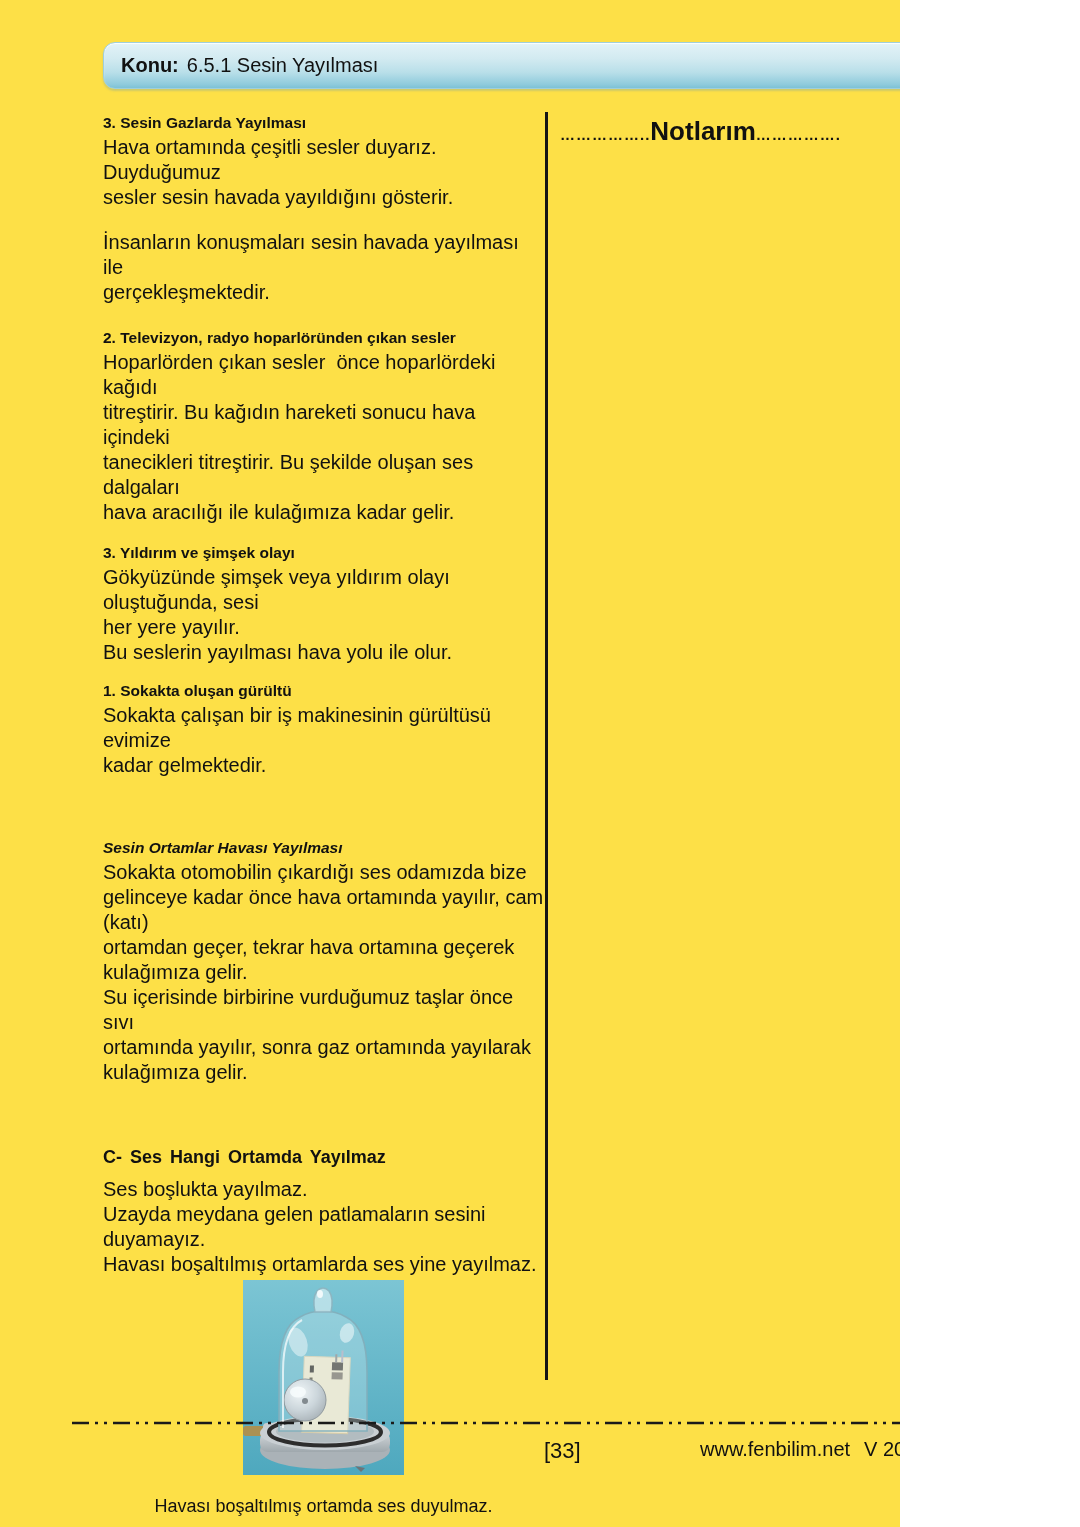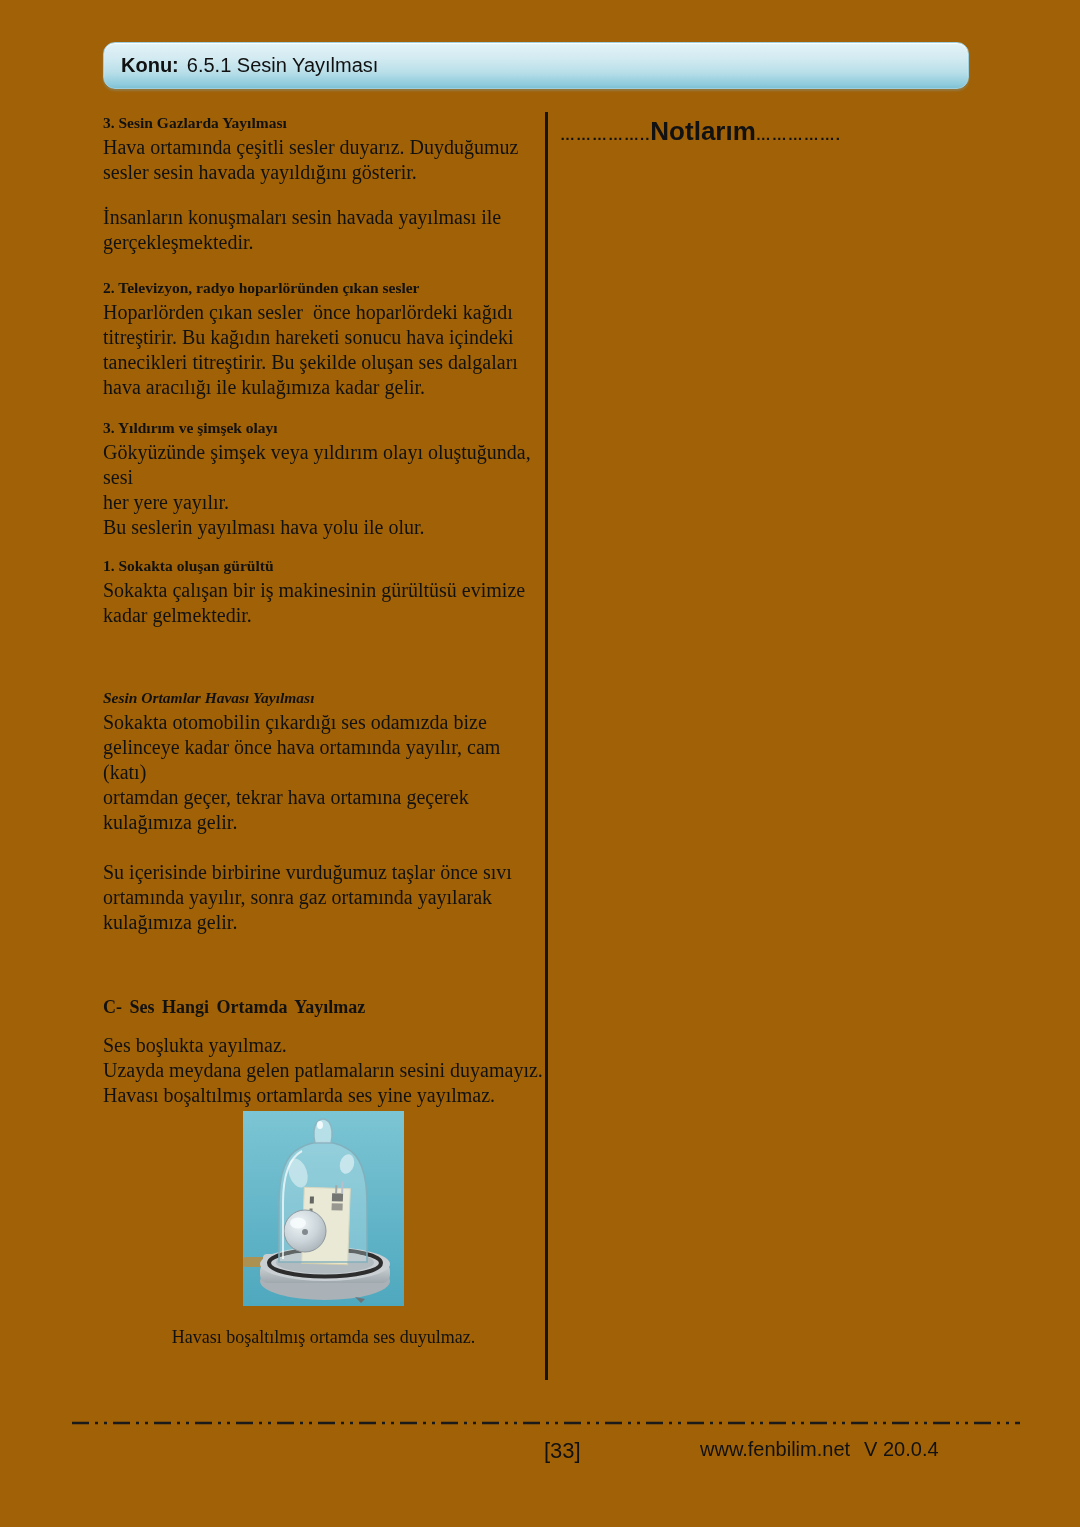--- a/index.html
+++ b/index.html
@@ -1,21 +1,21 @@
 <!DOCTYPE html>
 <html><head>
 <meta charset="utf-8">
 <style>
   * { margin: 0; padding: 0; box-sizing: border-box; }
   html, body { background: #ffffff; }
   .page {
     position: relative;
-    width: 1080px;
+    width: 900px;
     height: 1527px;
-    background: #a16207;
+    background: #fde047;
     font-family: "Liberation Sans", "DejaVu Sans", sans-serif;
     color: #111;
     overflow: hidden;
   }
 
   
   .topic-bar {
     position: absolute;
     left: 103px; top: 42px;
     width: 866px; height: 47px;
@@ -28,47 +28,46 @@
     padding-left: 17px;
     font-size: 20px;
   }
   .topic-bar .konu-label { font-weight: 700; margin-right: 8px; }
 
   
   .left-col {
     position: absolute;
     left: 103px; top: 110px;
     width: 441px;
-    font-family: Liberation Serif, serif;
   }
   .section-heading {
     font-weight: 700;
     font-size: 15.5px;
     line-height: 25px;
     white-space: pre-wrap;
   }
   .section-heading.italic { font-style: italic; }
   .section-body {
     font-size: 20px;
     line-height: 25px;
     white-space: pre-wrap;
   }
   .sec { margin-bottom: 20px; }
   .sec-3 { margin-bottom: 15px; }
   .sec-4 { margin-bottom: 13px; }
   .sec-5 { margin-bottom: 57px; }
   .sec-6 { margin-bottom: 58px; }
-  .sec-6 .body2 { margin-top: 25px; }
+  .sec-6 .body2 { }
   .sec-7-heading {
     font-weight: 700;
     font-size: 18px;
     line-height: 28px;
     word-spacing: 3px;
   }
-  .sec-7 .section-body { margin-top: 12px; }
+  .sec-7 .section-body { margin-top: 6px; }
 
   
   .figure-wrap { margin-top: 3px; text-align: center; }
   .photo-frame { display: inline-block; line-height: 0; }
   .figure-caption {
     margin-top: 16px;
     text-align: center;
     font-size: 18px;
     line-height: 22px;
   }

